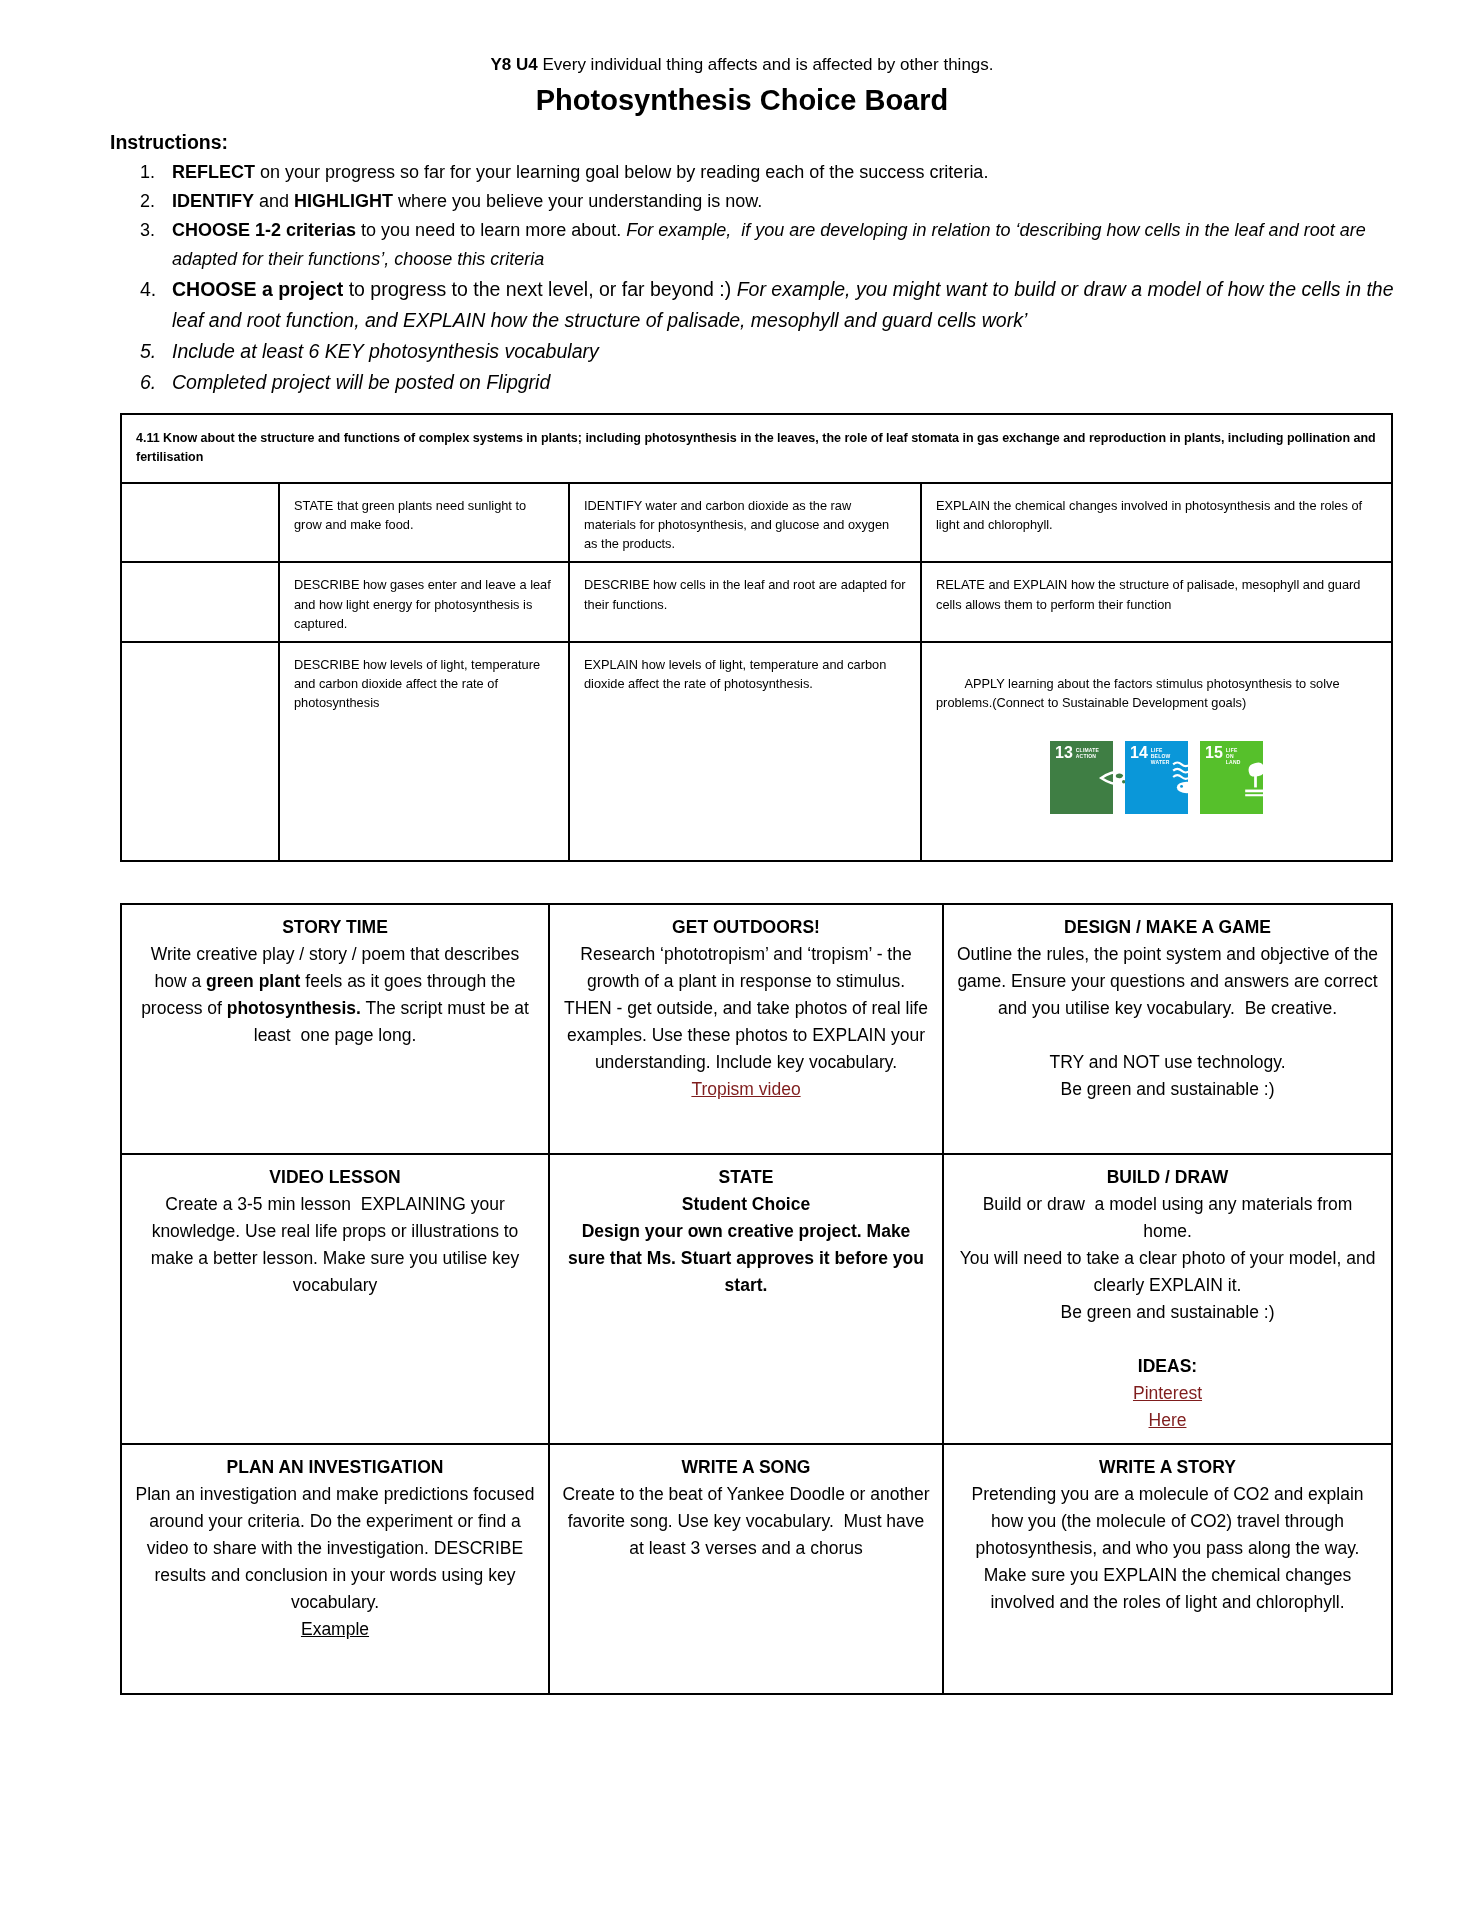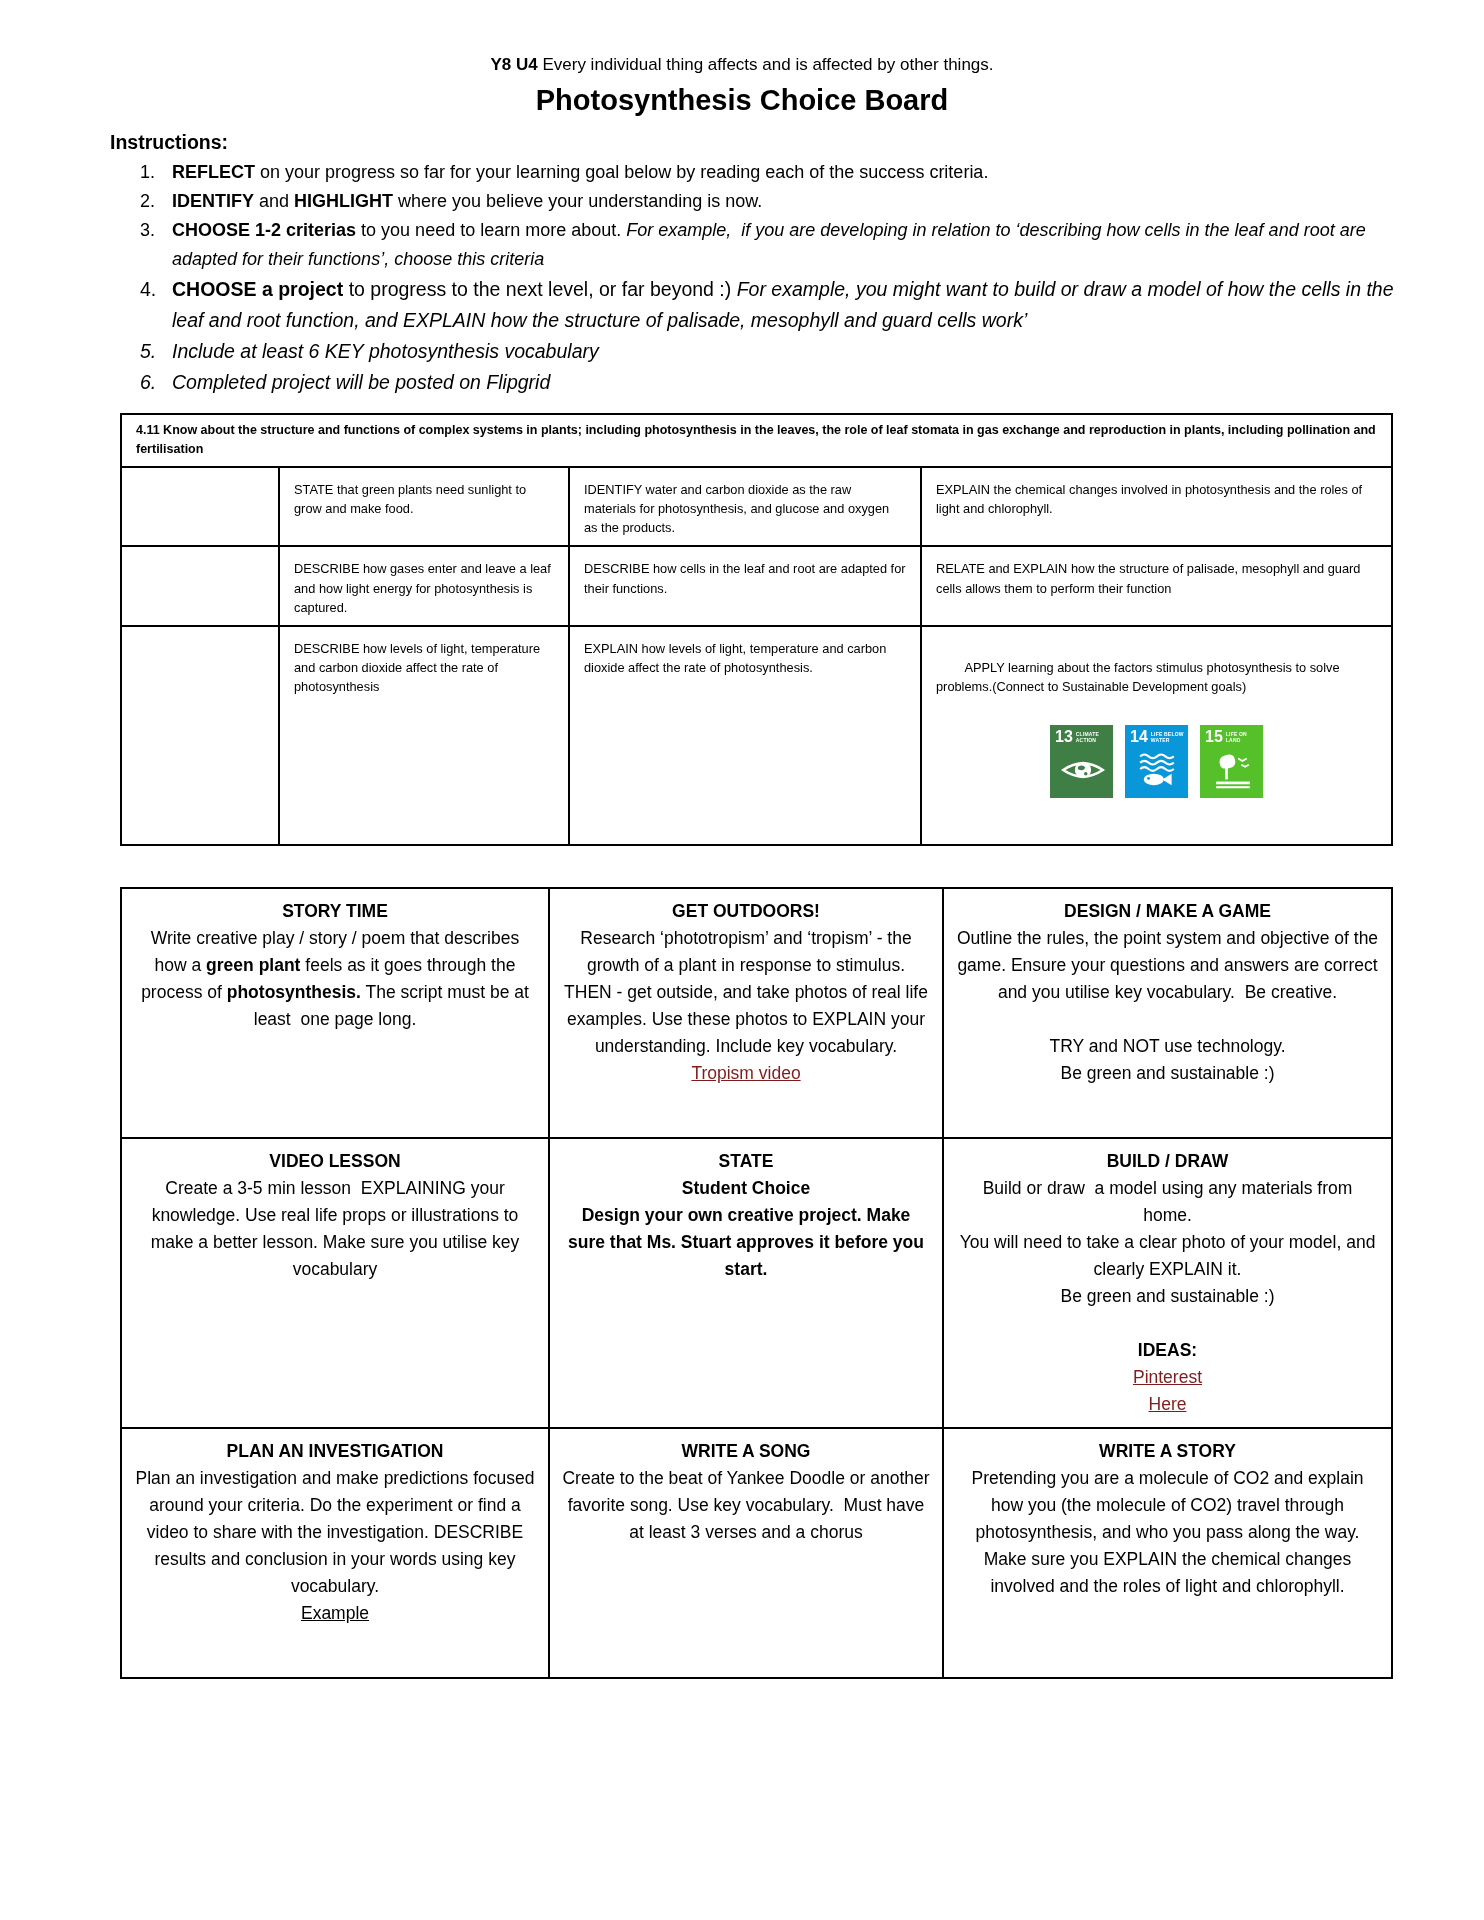--- a/index.html
+++ b/index.html
@@ -20,25 +20,25 @@
   .instructions .ihead { font-size:19.5px; font-weight:bold; }
   .ilist { margin-top:4px; }
   .ili { display:flex; font-size:18px; line-height:29px; }
   .ili.lg { font-size:19.5px; line-height:31px; }
   .ili .num { flex:none; width:62px; padding-left:30px; }
   .ili .txt { flex:1; white-space:pre-wrap; }
 
   table.rubric { border-collapse:collapse; table-layout:fixed; margin:15px 0 0 120px; width:1271px; }
   table.rubric td { border:2px solid #000; }
   .rubric .hdr td { height:50px; font-weight:bold; font-size:15.5px; padding:0 10px; vertical-align:middle; }
-  .rubric .goal td { height:49px; font-weight:bold; font-size:12.5px; line-height:1.55; padding:6px 14px; vertical-align:middle; }
+  .rubric .goal td { height:49px; font-weight:bold; font-size:12.5px; line-height:1.55; padding:14px 14px; vertical-align:middle; }
   .rubric .crit td { font-size:12.8px; line-height:1.5; padding:12px 14px 8px 14px; vertical-align:top; white-space:pre-wrap; }
 
   .sdg-row { display:flex; justify-content:center; gap:12px; margin-top:9px; white-space:normal; }
-  .sdg { width:63px; height:73px; color:#fff; padding:4px 3px 3px 5px; display:flex; flex-direction:column; }
+  .sdg { width:63px; height:73px; color:#fff; padding:4px 3px 3px 5px; display:flex; }
   .sdg-top { display:flex; gap:3px; align-items:flex-start; }
   .sdg-num { font-size:16px; font-weight:bold; line-height:1; }
   .sdg-label { font-size:5px; font-weight:bold; line-height:1.2; text-align:left; margin-top:2px; letter-spacing:.2px; }
   .sdg-glyph { flex:1; display:flex; align-items:center; justify-content:center; }
 
   table.board { border-collapse:collapse; table-layout:fixed; margin:41px 0 0 120px; width:1271px; }
   table.board td { border:2px solid #000; vertical-align:top; text-align:center; font-size:17.5px; line-height:27px; padding:9px 12px; }
   .cell-h { font-weight:bold; }
   .bp { white-space:pre-wrap; }
   .spacer { height:27px; }

